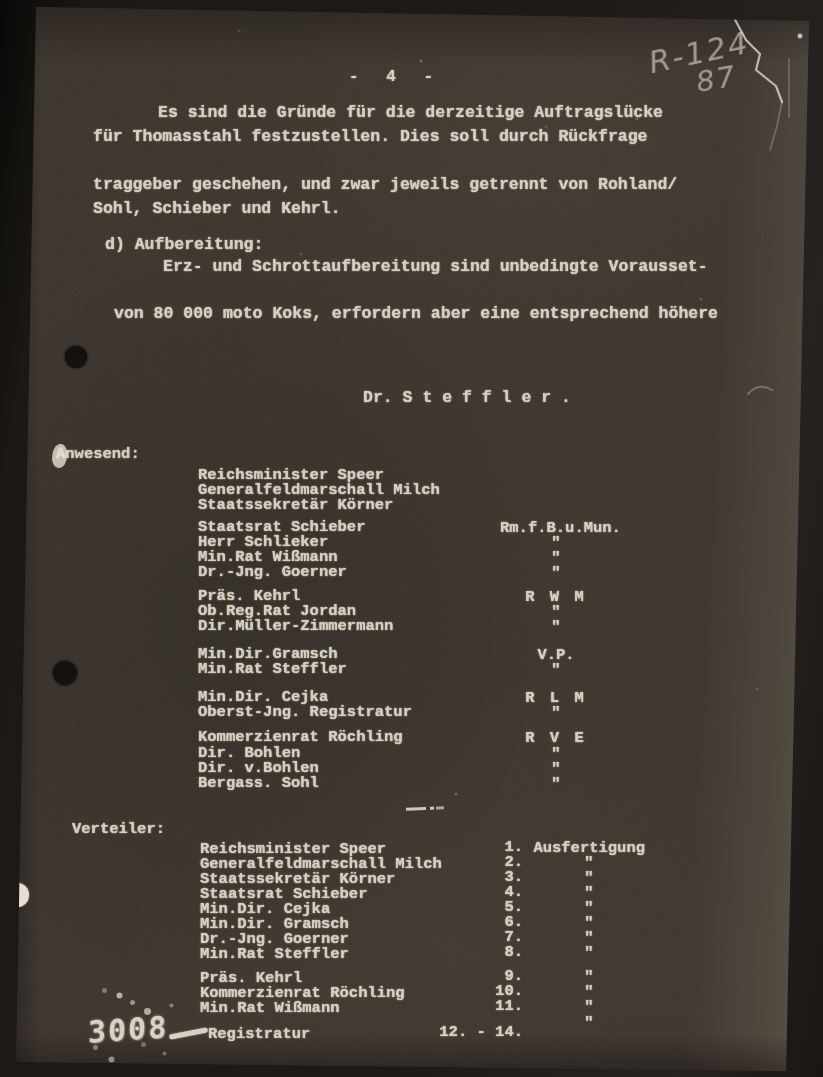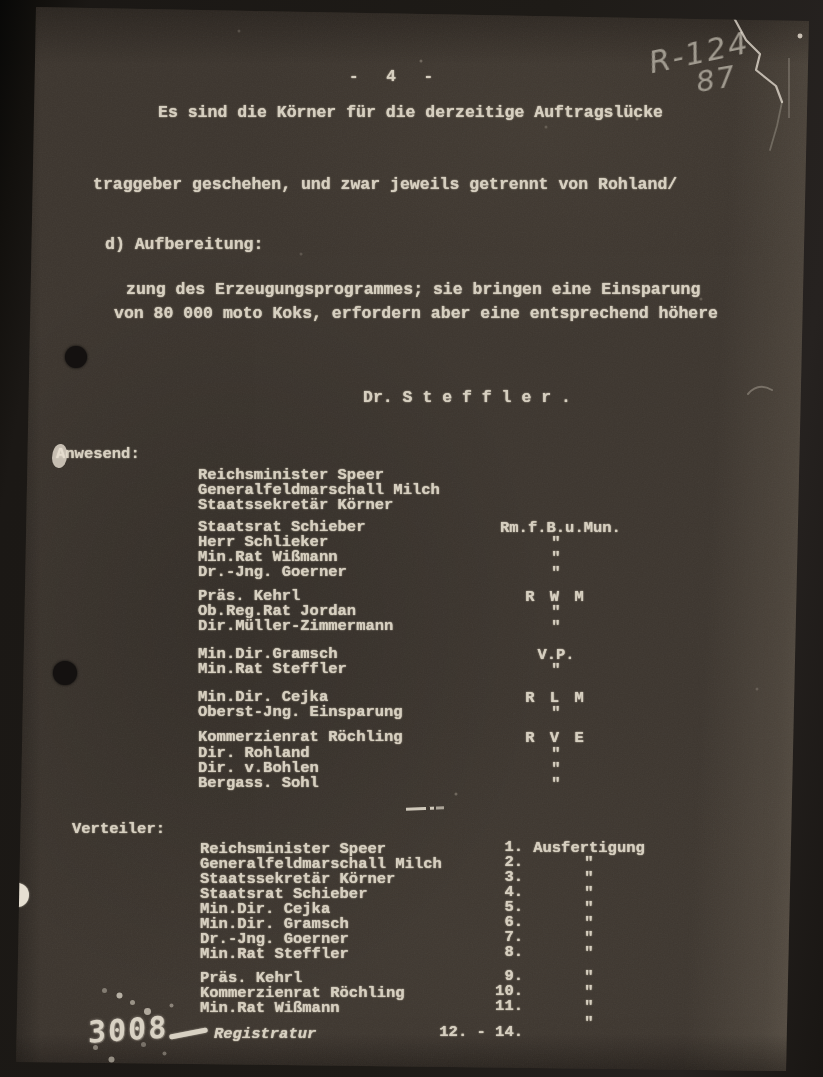--- a/index.html
+++ b/index.html
@@ -41,24 +41,24 @@
   }
   .big{font-size:16.5px;}
   .pagenum{letter-spacing:9px;}
   .arow{left:198px;height:17px;}
   .arow .nm{position:absolute;left:0;top:0;}
   .arow .org{position:absolute;left:302px;top:1px;width:112px;text-align:center;}
   .arow .org.left{text-align:left;}
   .arow .org.code{letter-spacing:3px;}
   .vrow{left:200px;height:17px;}
   .vrow .nm{position:absolute;left:0;top:0;}
-  .vrow .nm.shift{left:14px;font-style:italic;}
+  .vrow .nm.shift{left:8px;}
   .vrow .num{position:absolute;left:235px;top:-2px;width:88px;text-align:right;}
   .vrow .copy{position:absolute;left:333px;top:-1px;width:112px;text-align:center;}
-  .vrow .copy.full{text-align:center;font-family:Liberation Mono, monospace;}
+  .vrow .copy.full{text-align:right;font-family:Liberation Mono, monospace;}
   .vrow .copy.raised{top:-11px;}
   
   .hw{
     position:absolute;z-index:3;
     font-family:"DejaVu Sans", sans-serif;font-style:italic;
     color:rgba(178,171,160,.85);
     filter:blur(.4px);
     letter-spacing:2px;
   }
   .hw1{left:648px;top:34px;font-size:31px;transform:rotate(-12deg);}
@@ -150,25 +150,27 @@
 
     <svg class="scratches" width="823" height="1077" viewBox="0 0 823 1077">
       <polyline points="733,16 746,40 760,54 756,70 776,86 782,102" fill="none" stroke="rgba(233,226,213,.75)" stroke-width="2.2" stroke-linejoin="round" stroke-linecap="round"></polyline>
       <polyline points="782,102 777,126 770,150" fill="none" stroke="rgba(233,226,213,.25)" stroke-width="1.8" stroke-linecap="round"></polyline>
       <line x1="789" y1="58" x2="789" y2="118" stroke="rgba(233,226,213,.3)" stroke-width="1.4"></line>
       <path d="M 748 394 q 10 -12 24 -4" fill="none" stroke="rgba(212,204,190,.35)" stroke-width="2" stroke-linecap="round"></path>
     </svg>
 
     <div class="t pagenum" style="left:349px;top:69px;font-size:16px">- 4 -</div>
 
-    <div class="t big" style="left:158px;top:104px">Es sind die Körner für die derzeitige Auftragslücke</div>
+    <div class="t big" style="left:158px;top:104px">Es sind die Gründe für die derzeitige Auftragslücke</div>
+    <div class="t big" style="left:93px;top:128px">für Thomasstahl festzustellen. Dies soll durch Rückfrage</div>
     <div class="t big" style="left:93px;top:176px">traggeber geschehen, und zwar jeweils getrennt von Rohland/</div>
+    <div class="t big" style="left:93px;top:200px">Sohl, Schieber und Kehrl.</div>
 
     <div class="t big" style="left:105px;top:236px">d) Aufbereitung:</div>
-    <div class="t big" style="left:126px;top:281px">zung des Erzeugungsprogrammes; sie bringen eine Einsparung</div>
+    <div class="t big" style="left:163px;top:258px">Erz- und Schrottaufbereitung sind unbedingte Vorausset-</div>
     <div class="t big" style="left:114px;top:305px">von 80 000 moto Koks, erfordern aber eine entsprechend höhere</div>
 
     <div class="t big" style="left:363px;top:389px">Dr. S t e f f l e r .</div>
 
     <div class="blob"></div>
     <div class="t" style="left:56px;top:446px">Anwesend:</div>
 
     <div class="t arow" style="top:467px"><span class="nm">Reichsminister Speer</span></div>
     <div class="t arow" style="top:482px"><span class="nm">Generalfeldmarschall Milch</span></div>
     <div class="t arow" style="top:497px"><span class="nm">Staatssekretär Körner</span></div>
@@ -179,24 +181,24 @@
     <div class="t arow" style="top:564px"><span class="nm">Dr.-Jng. Goerner</span><span class="org">"</span></div>
 
     <div class="t arow" style="top:588px"><span class="nm">Präs. Kehrl</span><span class="org code">R W M</span></div>
     <div class="t arow" style="top:603px"><span class="nm">Ob.Reg.Rat Jordan</span><span class="org">"</span></div>
     <div class="t arow" style="top:618px"><span class="nm">Dir.Müller-Zimmermann</span><span class="org">"</span></div>
 
     <div class="t arow" style="top:646px"><span class="nm">Min.Dir.Gramsch</span><span class="org">V.P.</span></div>
     <div class="t arow" style="top:661px"><span class="nm">Min.Rat Steffler</span><span class="org">"</span></div>
 
     <div class="t arow" style="top:689px"><span class="nm">Min.Dir. Cejka</span><span class="org code">R L M</span></div>
-    <div class="t arow" style="top:704px"><span class="nm">Oberst-Jng. Einsparung</span><span class="org">"</span></div>
+    <div class="t arow" style="top:704px"><span class="nm">Oberst-Jng. Registratur</span><span class="org">"</span></div>
 
     <div class="t arow" style="top:729px"><span class="nm">Kommerzienrat Röchling</span><span class="org code">R V E</span></div>
-    <div class="t arow" style="top:745px"><span class="nm">Dir. Rohland</span><span class="org">"</span></div>
+    <div class="t arow" style="top:745px"><span class="nm">Dir. Bohlen</span><span class="org">"</span></div>
     <div class="t arow" style="top:760px"><span class="nm">Dir. v.Bohlen</span><span class="org">"</span></div>
     <div class="t arow" style="top:775px"><span class="nm">Bergass. Sohl</span><span class="org">"</span></div>
 
     <div class="sep-dash"></div>
     <div class="t" style="left:72px;top:821px">Verteiler:</div>
 
     <div class="t vrow" style="top:841px"><span class="nm">Reichsminister Speer</span><span class="num">1.</span><span class="copy full">Ausfertigung</span></div>
     <div class="t vrow" style="top:856px"><span class="nm">Generalfeldmarschall Milch</span><span class="num">2.</span><span class="copy">"</span></div>
     <div class="t vrow" style="top:871px"><span class="nm">Staatssekretär Körner</span><span class="num">3.</span><span class="copy">"</span></div>
     <div class="t vrow" style="top:886px"><span class="nm">Staatsrat Schieber</span><span class="num">4.</span><span class="copy">"</span></div>

